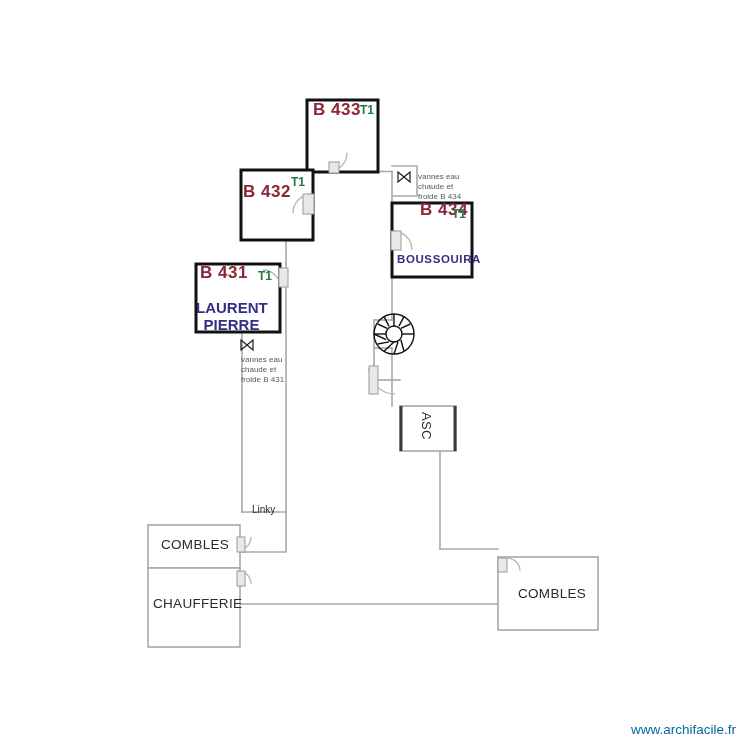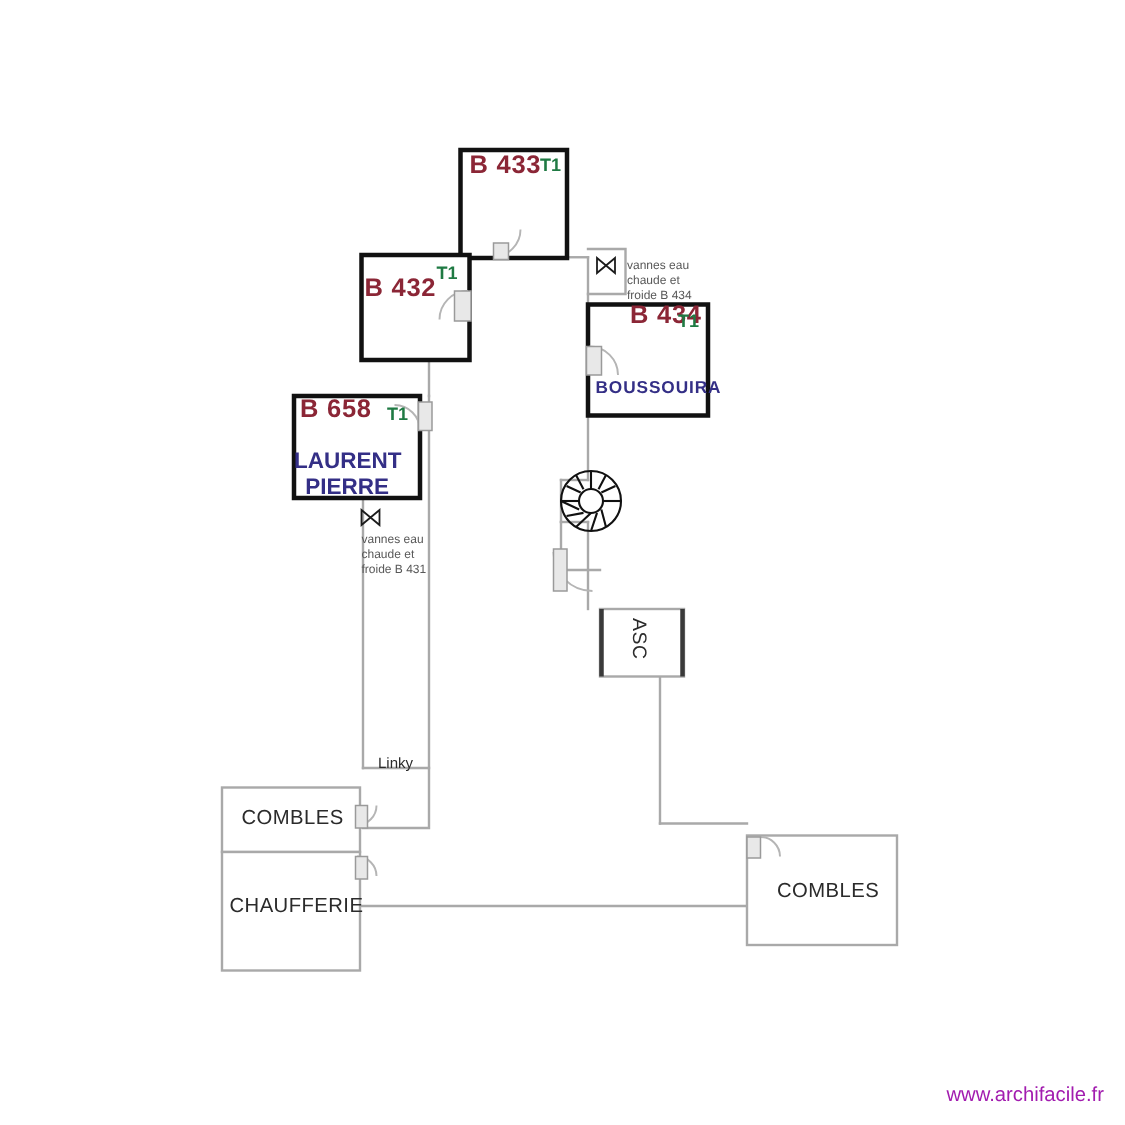--- a/index.html
+++ b/index.html
@@ -71,21 +71,21 @@
     color: #2b2b2b;
     letter-spacing: 0.3px;
     transform: rotate(90deg);
     transform-origin: left top;
   }
   #site-footer {
     position: absolute;
     right: 14px;
     bottom: 13px;
     font-size: 13.5px;
-    color: #a21caf;
+    color: #0369a1;
   }
 </style>
 </head>
 <body>
 
 <div id="plan-root">
 
   <svg id="plan-svg" viewBox="0 0 750 750">
 
     <g stroke="#a9a9a9" stroke-width="1.6" fill="none" stroke-linecap="square">
@@ -213,21 +213,21 @@
   <div class="lbl room-code" style="left:313px; top:100px;text-align:right;">B 433</div>
   <div class="lbl room-type" style="left:360px; top:104px;">T1</div>
 
   <div class="lbl room-code" style="left:243px; top:170px;margin-top:12px;">B 432</div>
   <div class="lbl room-type" style="left:291px; top:176px;">T1</div>
 
   <div class="lbl room-code" style="left:395px; top:200px;margin-left:25px;">B 434</div>
   <div class="lbl room-type" style="left:452px; top:208px;">T1</div>
   <div class="lbl occupant-small" style="left:397px; top:253px;">BOUSSOUIRA</div>
 
-  <div class="lbl room-code" style="left:200px; top:263px;">B 658</div>
+  <div class="lbl room-code" style="left:200px; top:263px;">B 431</div>
   <div class="lbl room-type" style="left:258px; top:270px;">T1</div>
   <div class="lbl occupant" style="left:196px; top:300px; width:71px;">LAURENT
 PIERRE</div>
 
   <div class="lbl note" style="left:418px; top:172px;">vannes eau
 chaude et
 froide B 434</div>
   <div class="lbl note" style="left:241px; top:355px;">vannes eau
 chaude et
 froide B 431</div>

